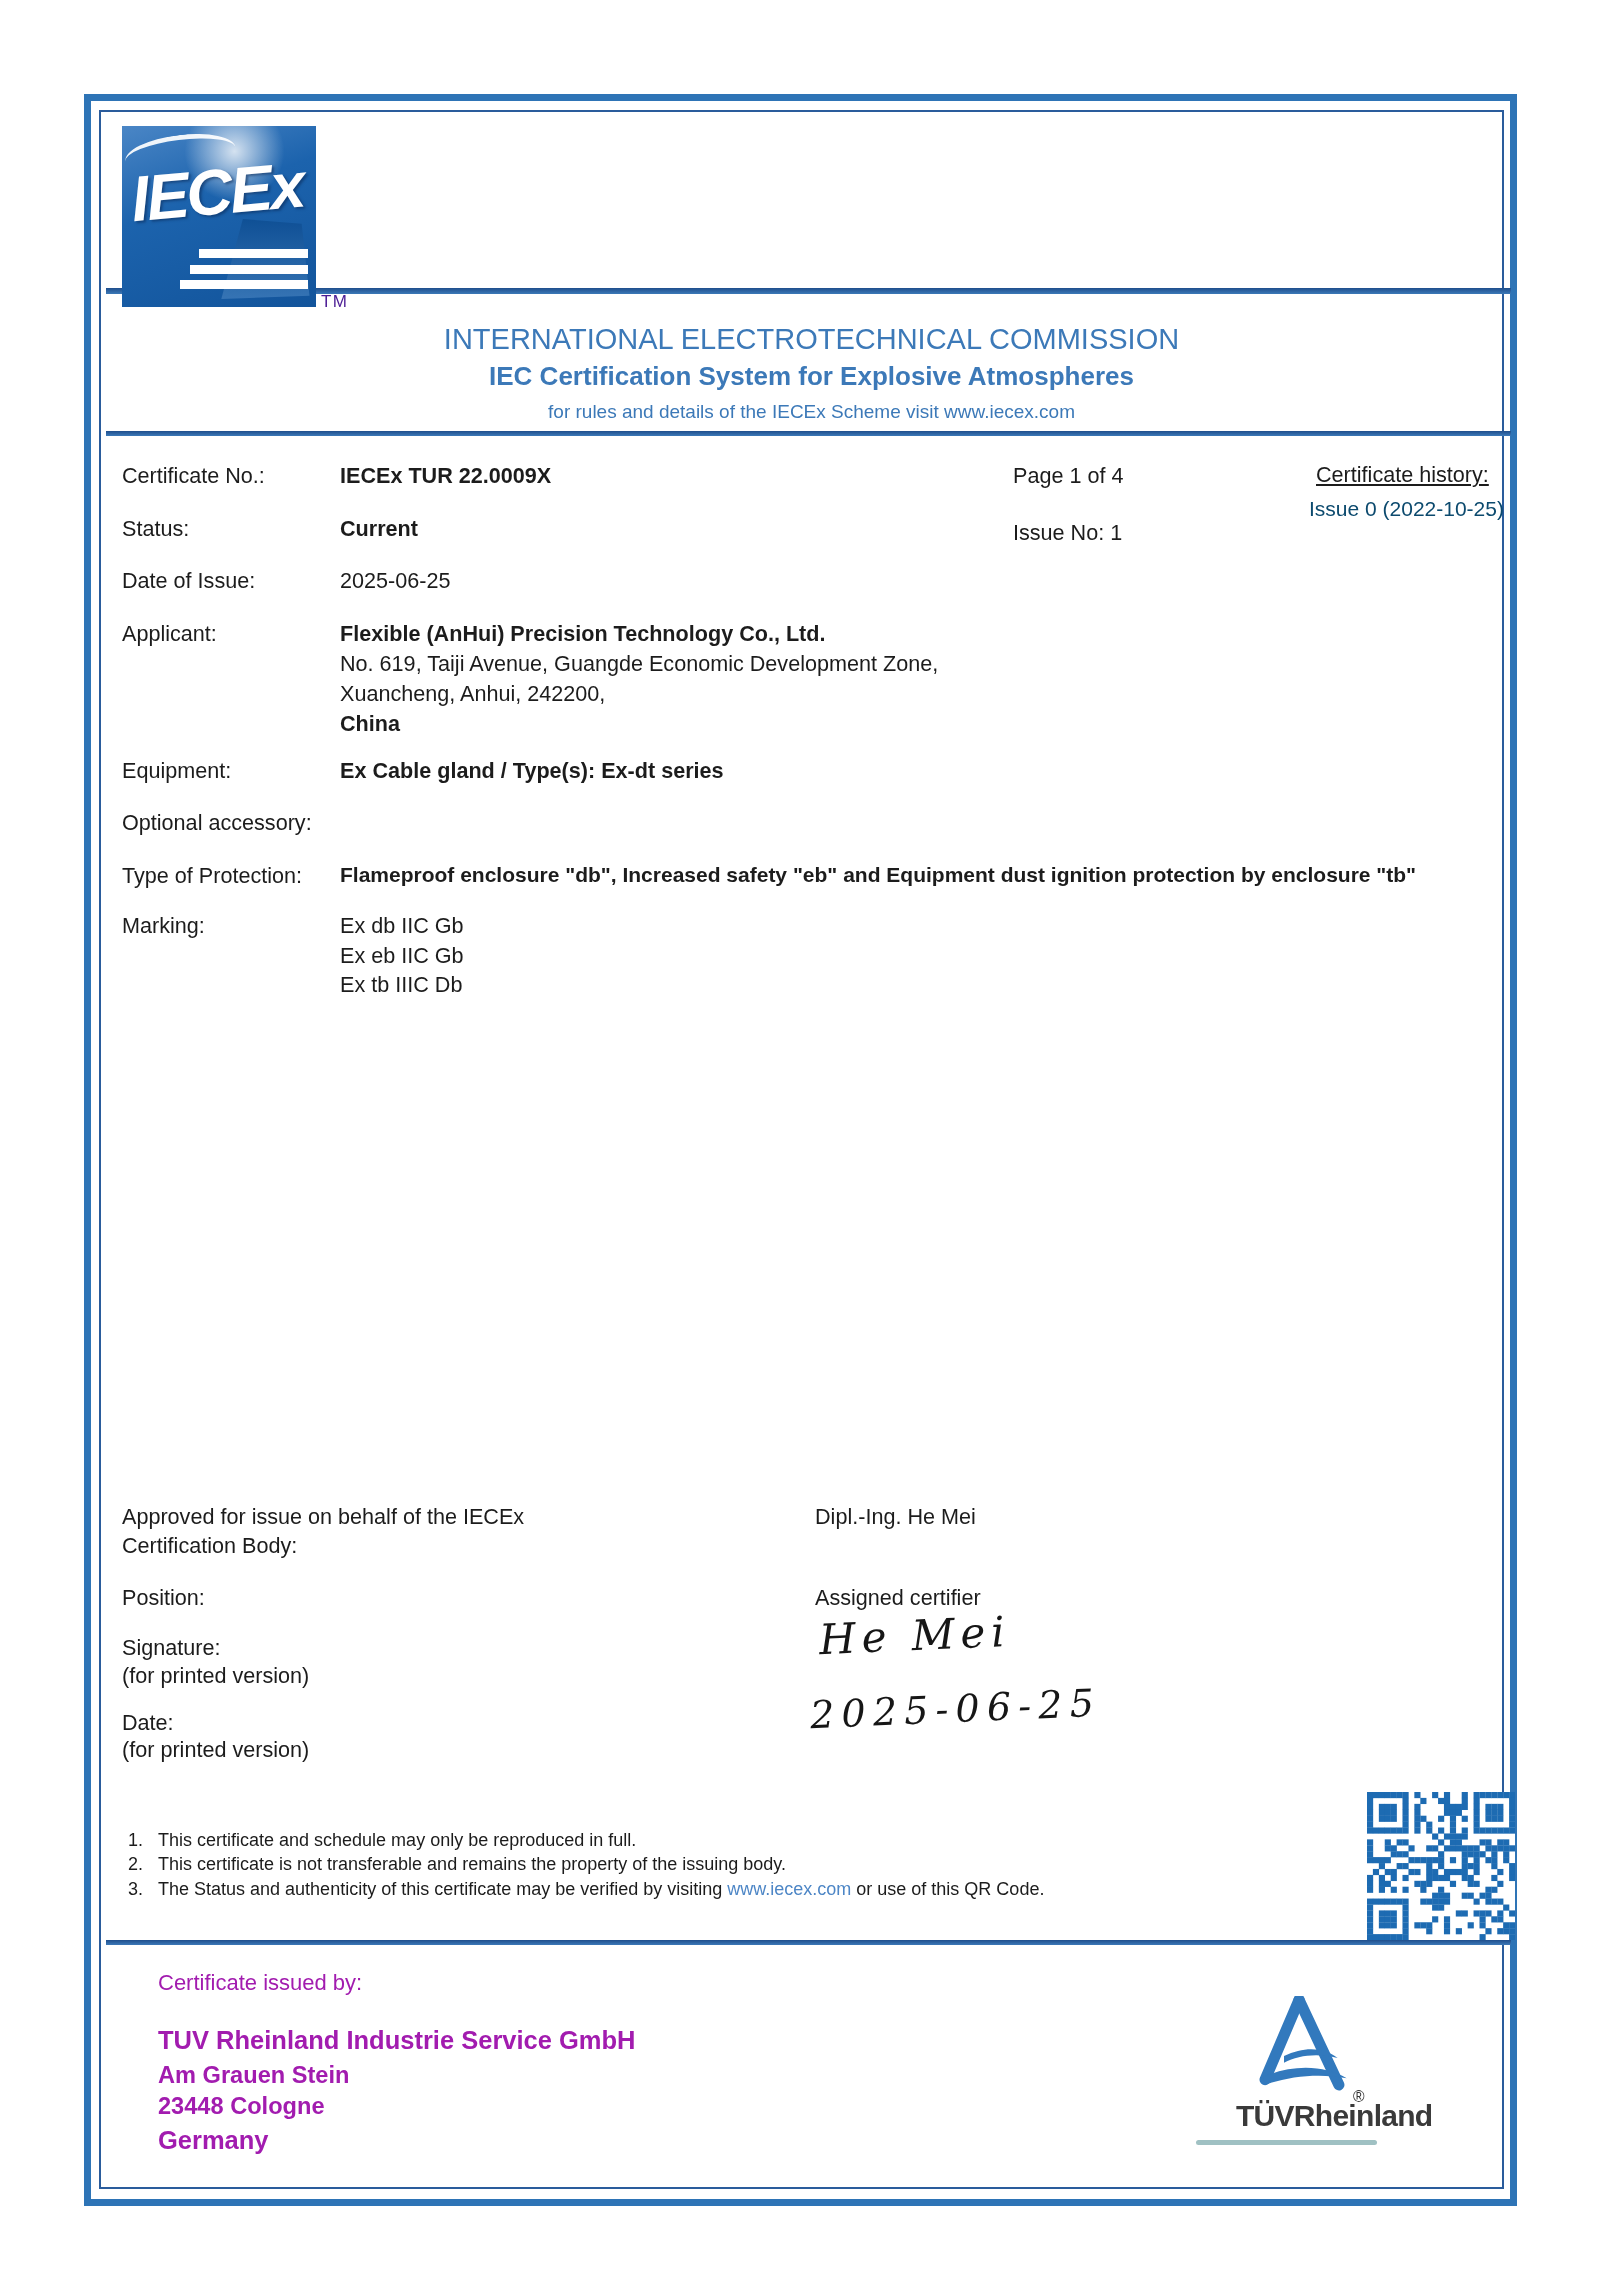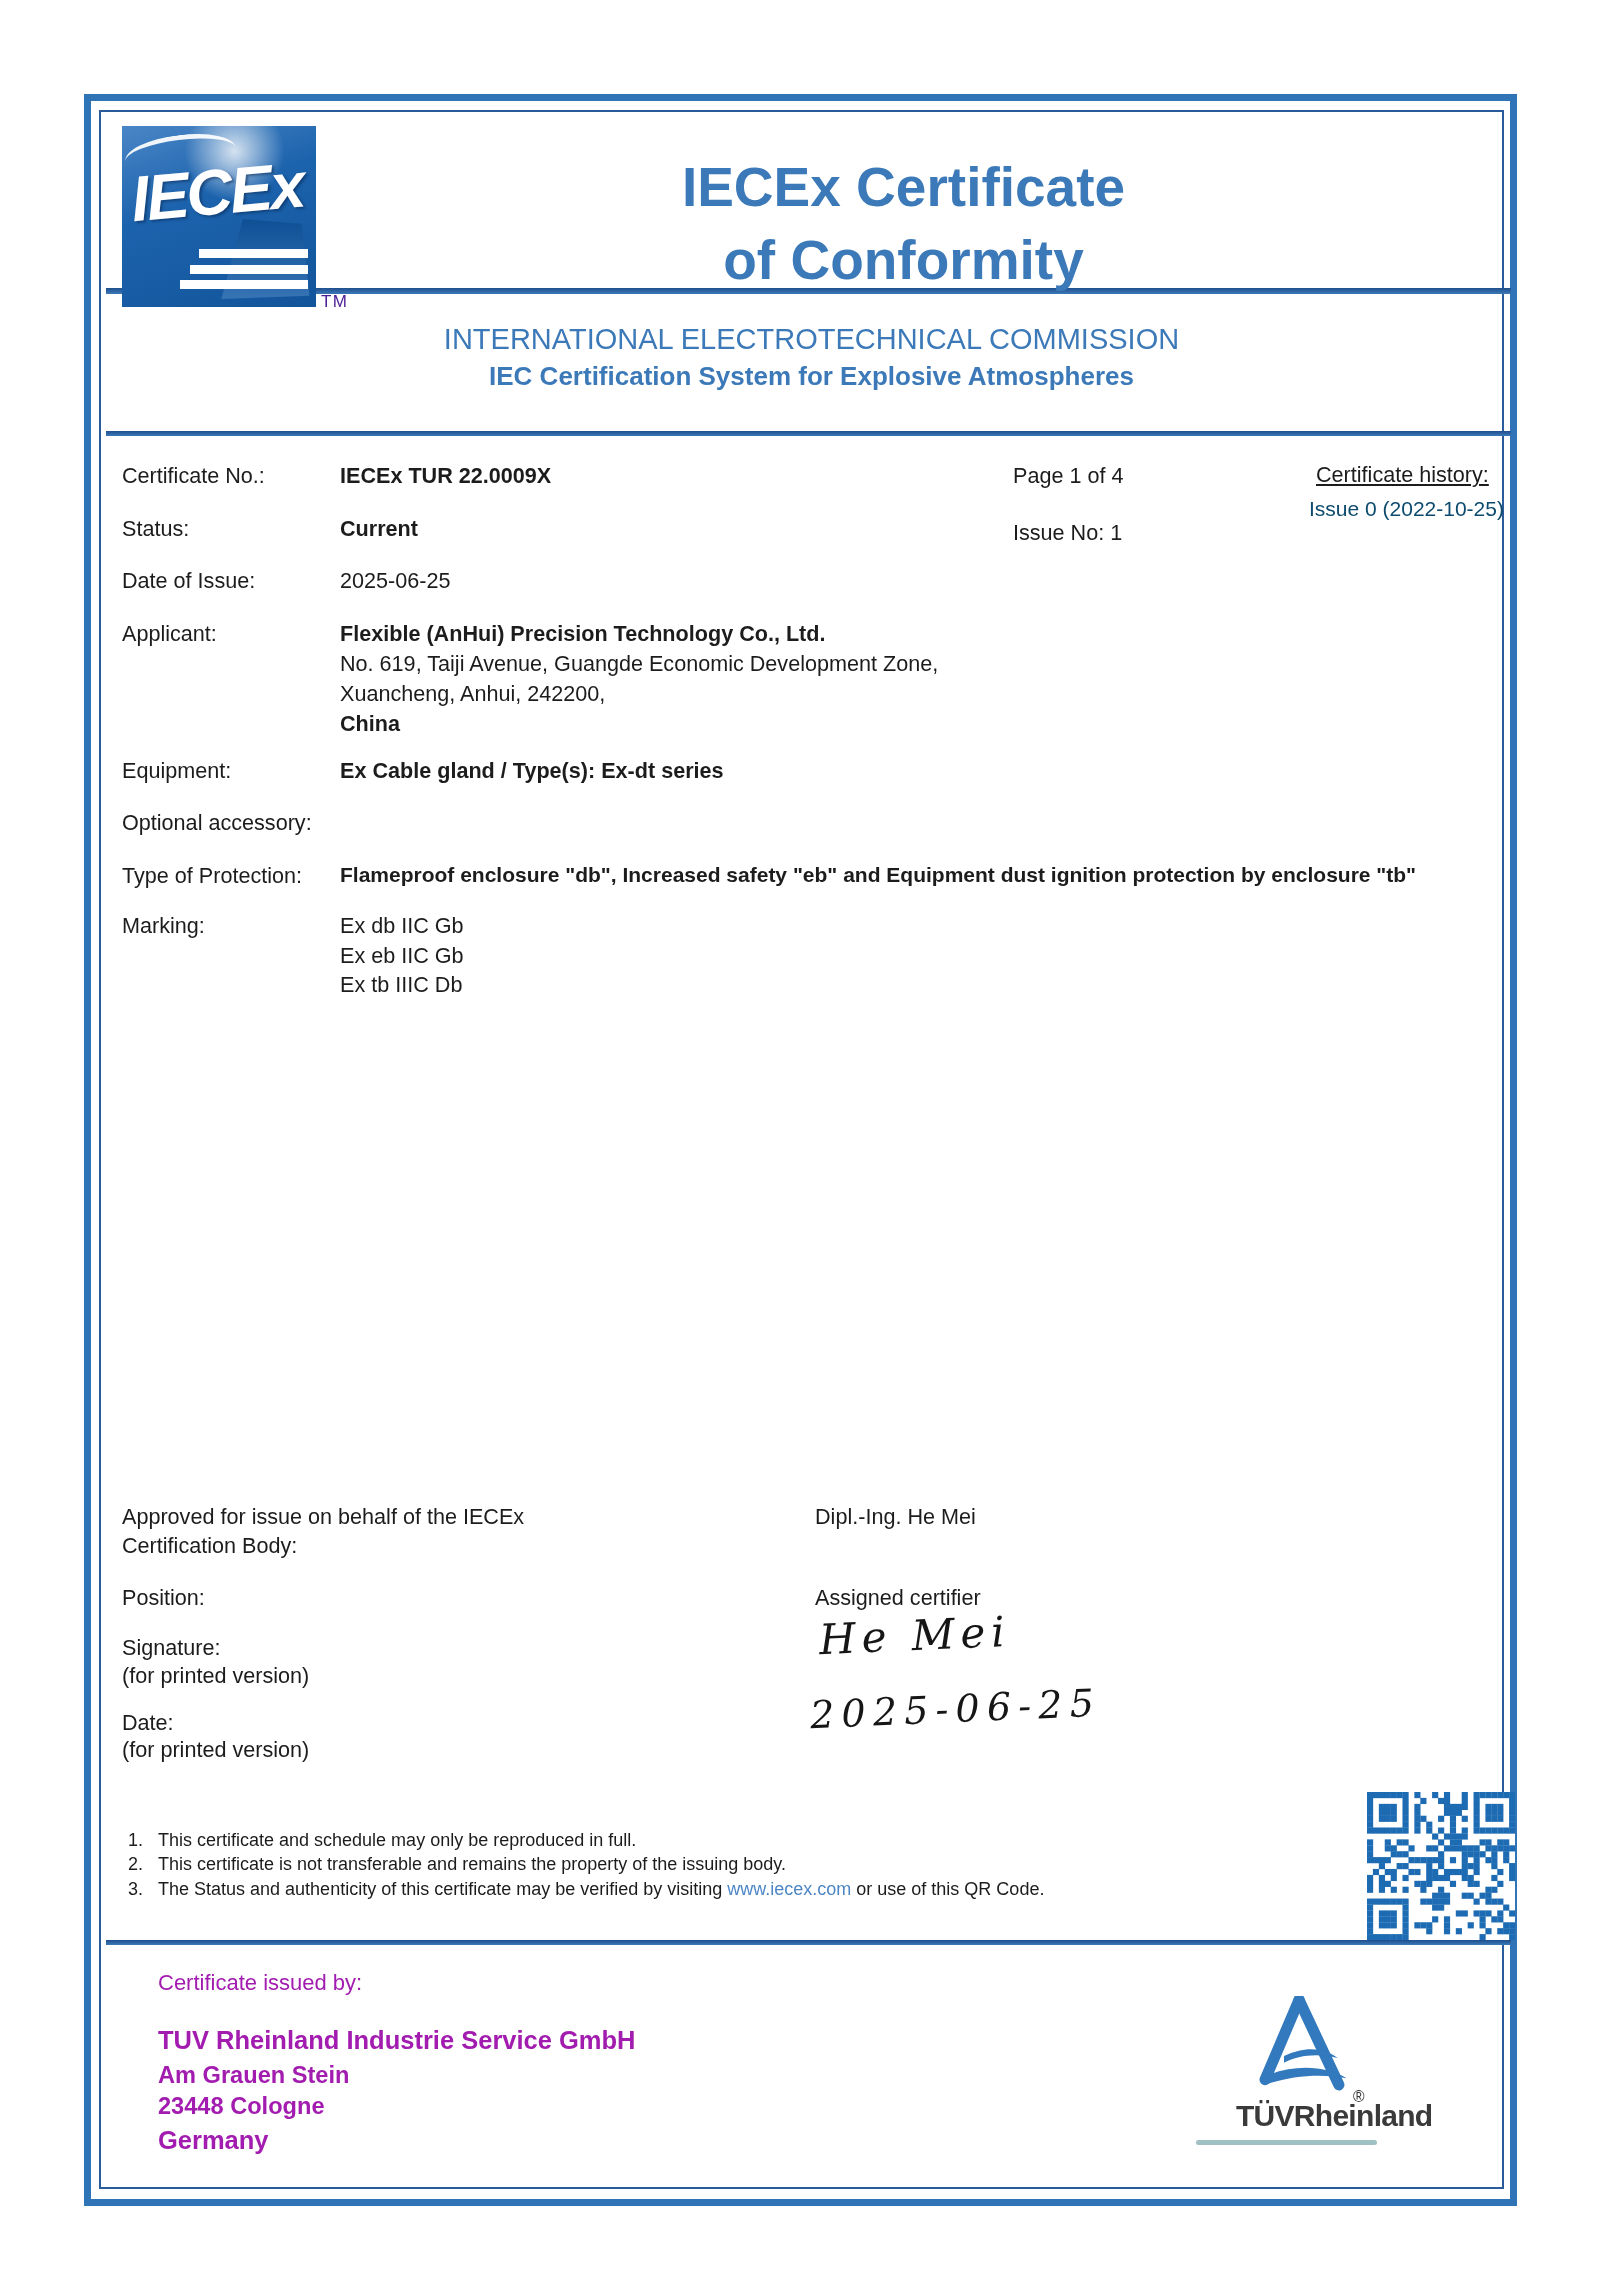--- a/index.html
+++ b/index.html
@@ -91,27 +91,24 @@
   <div class="logo">
     <div class="logo-swoosh"></div>
     <div class="logo-wedge"></div>
     <div class="stripe st1"></div>
     <div class="stripe st2"></div>
     <div class="stripe st3"></div>
     <div class="logo-word">IECEx</div>
   </div>
   <div class="logo-tm">TM</div>
 
-  <div class="title">
-    <span style="display:block">IECEx Certificate</span>
-    <span style="display:block">of Conformity</span>
-  </div>
 
   <div class="org org1">INTERNATIONAL ELECTROTECHNICAL COMMISSION</div>
   <div class="org org2">IEC Certification System for Explosive Atmospheres</div>
+  <div class="org org3">for rules and details of the IECEx Scheme visit www.iecex.com</div>
 
   <div class="hr hr2"></div>
 
   <div class="lbl" style="top:463px">Certificate No.:</div>
   <div class="val" style="top:463px">IECEx TUR 22.0009X</div>
   <div class="rcol" style="top:463px">Page 1 of 4</div>
   <div class="hist" style="top:462px">Certificate history:</div>
   <div class="histlink" style="top:497px">Issue 0 (2022-10-25)</div>
 
   <div class="lbl" style="top:516px">Status:</div>

